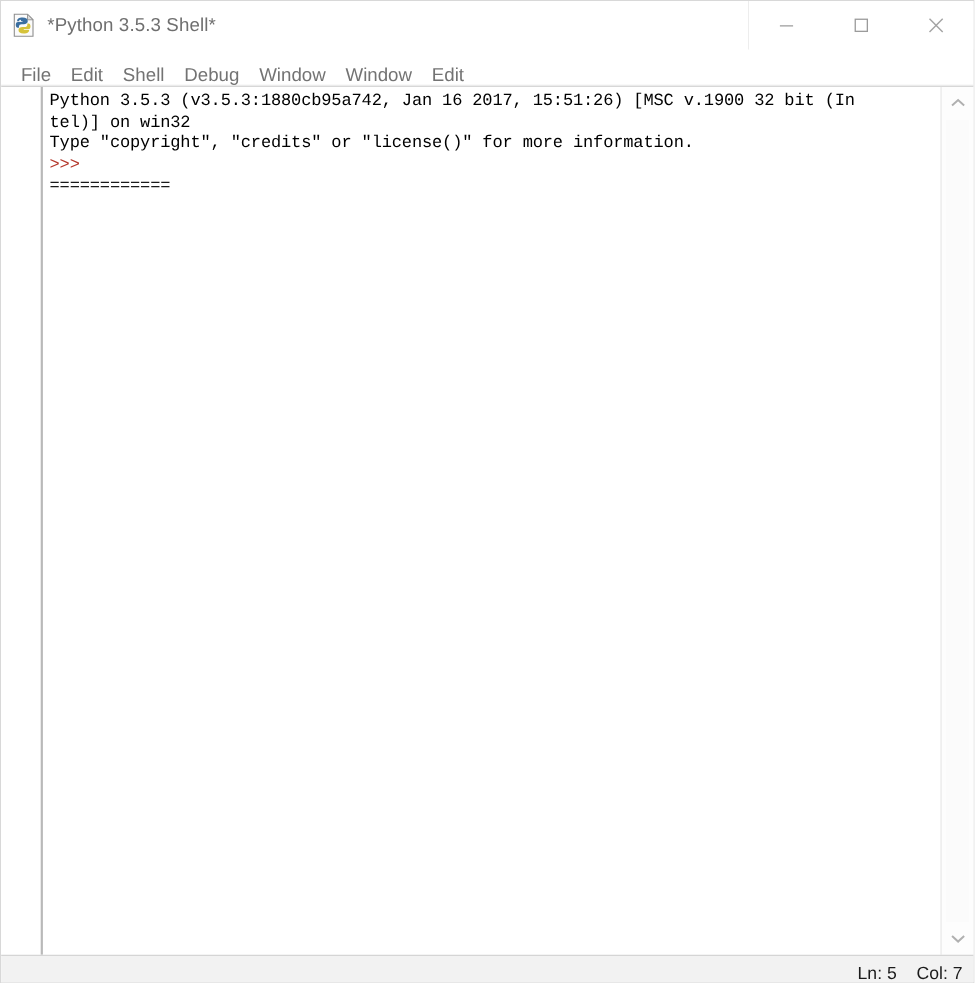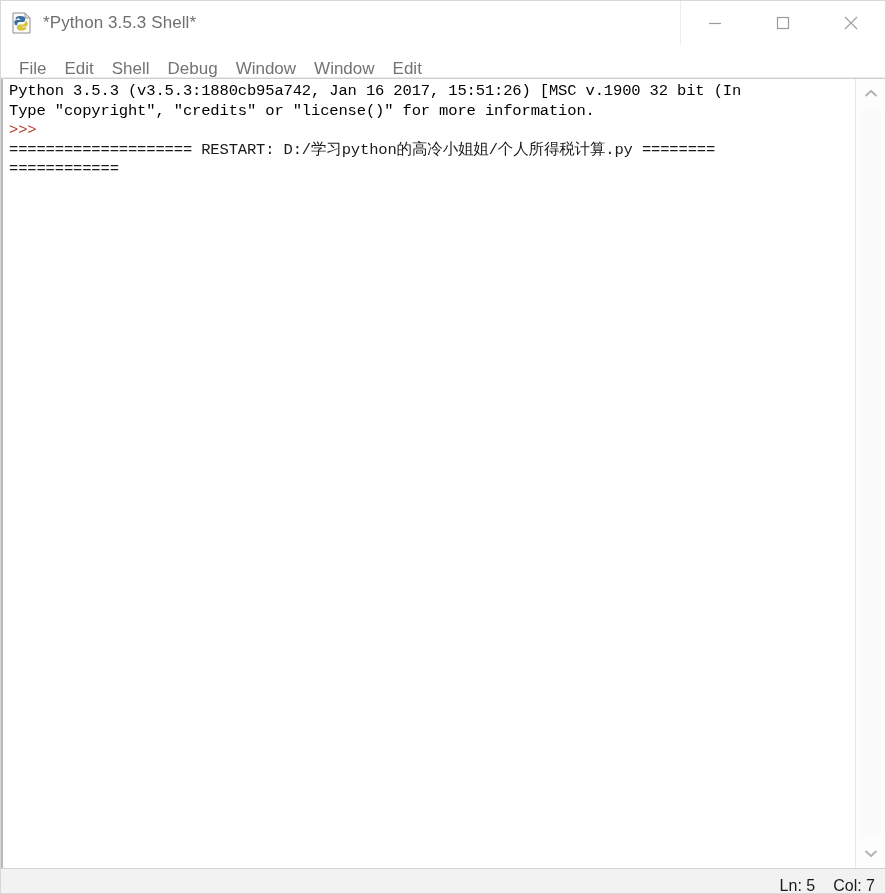--- a/index.html
+++ b/index.html
@@ -104,20 +104,21 @@
     border-top: 1px solid #cfcfcf;
   }
   .shell-text {
     flex: 1 1 auto;
     position: relative;
     overflow: hidden;
     padding: 3px 0 0 6px;
     box-sizing: border-box;
     background: #ffffff;
     border-left: 2px solid #b9b9b9;
+    margin-left: 36px;
   }
   .code-line {
     font-family: "Liberation Mono", "DejaVu Sans Mono", monospace;
     font-size: 15.5px;
     line-height: 19.5px;
     color: #000000;
     white-space: pre;
     letter-spacing: -0.15px;
   }
   .code-line.prompt { color: #b53a2e; }
@@ -219,23 +220,23 @@
     <span class="menu-item">Shell</span>
     <span class="menu-item">Debug</span>
     <span class="menu-item">Window</span>
     <span class="menu-item">Window</span>
     <span class="menu-item">Edit</span>
   </div>
 
   <div class="shell-wrap">
     <div class="shell-text">
       <div class="code-line">Python 3.5.3 (v3.5.3:1880cb95a742, Jan 16 2017, 15:51:26) [MSC v.1900 32 bit (In</div>
+      <div class="code-line">tel)] on win32</div>
       <div class="code-line">Type "copyright", "credits" or "license()" for more information.</div>
       <div class="code-line prompt">&gt;&gt;&gt;</div>
-      <div class="code-line restart">==================== RESTART: D:/学习python的高冷小姐姐/个人所得税计算.py ========</div>
       <div class="code-line restart">============</div>
     </div>
 
     <div class="vscroll">
       <div class="scroll-track"></div>
       <div class="scroll-arrow">
         <svg width="16" height="12" viewBox="0 0 16 12" aria-hidden="true">
           <polyline points="2.5,8 8,3 13.5,8" fill="none" stroke="#b0b0b0" stroke-width="1.8"></polyline>
         </svg>
       </div>

